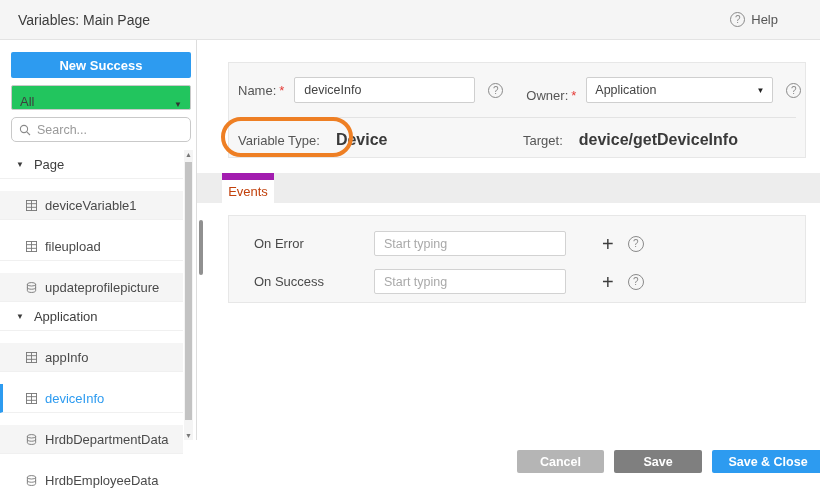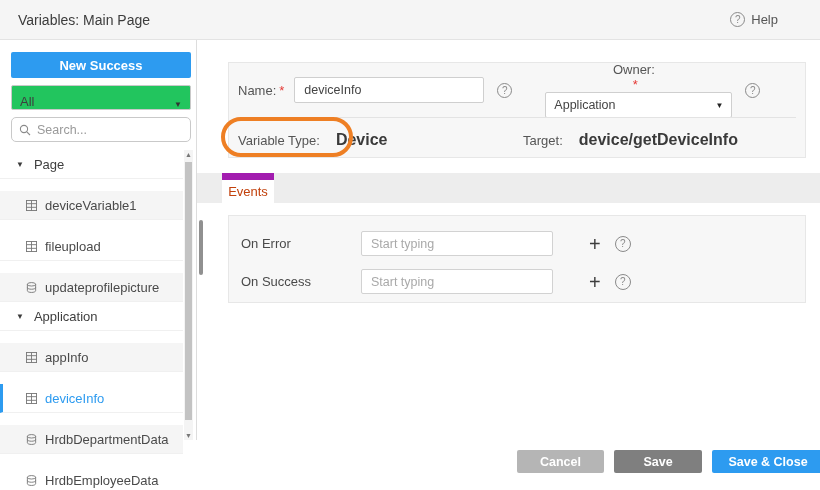--- a/index.html
+++ b/index.html
@@ -90,21 +90,21 @@
     border:1px solid #cfcfcf; border-radius:2px; padding:0 9px;
     font-size:12.5px; color:#444; font-family:inherit; outline:none;
   }
   .combo {
     margin-left:10px; width:187px; height:26px; background:#fff;
     border:1px solid #cfcfcf; border-radius:2px; padding:0 8px;
     display:flex; align-items:center; font-size:12.5px; color:#444; cursor:pointer;
   }
   .combo .sel-caret { margin-left:auto; font-size:8px; color:#222; }
   .form-row1 .qmark { margin-left:13px; }
-  .form-row1 .owner-group { margin-left:23px; display:flex; align-items:center;flex-direction:column; }
+  .form-row1 .owner-group { margin-left:23px; display:flex; align-items:flex-end; }
   .form-sep { position:absolute; top:54px; left:9px; right:9px; border-top:1px solid #e3e3e3; }
   .form-row2 { position:absolute; top:62px; left:9px; right:9px; height:30px; display:flex; align-items:center; }
   .ro-value { margin-left:16px; font-weight:bold; color:#3a3a3a; font-size:16px; }
   .target-group { position:absolute; left:285px; top:0; height:30px; display:flex; align-items:center; }
 
   .annotation-oval {
     position:absolute; top:117px; left:221px; width:132px; height:40px;
     border:4px solid #ee7f24; border-radius:20px; z-index:5; pointer-events:none;
   }
 
@@ -113,21 +113,21 @@
   .tab {
     position:absolute; left:25px; top:0; width:52px; height:30px;
     background:#fff; border-top:7px solid #a21caf;
     display:flex; align-items:center; justify-content:center;
     font-size:13px; color:#c2410c; cursor:pointer;
   }
 
   
   .events-panel {
     position:absolute; top:215px; left:228px; width:578px; height:88px;
-    background:#f7f7f7; border:1px solid #e7e7e7; padding:12px 0 0 12px;
+    background:#f7f7f7; border:1px solid #e7e7e7; padding:12px 0 0 25px;
   }
   .event-row { display:flex; align-items:center; height:31px; margin-bottom:7px; }
   .event-label { width:120px; color:#4a4a4a; font-size:13px; }
   .event-input {
     width:192px; height:25px; background:#fff; border:1px solid #d2d2d2;
     border-radius:2px; padding:0 9px; font-size:12.5px; color:#444;
     font-family:inherit; outline:none;
   }
   .event-input::placeholder { color:#a9a9a9; }
   .plus-btn {

